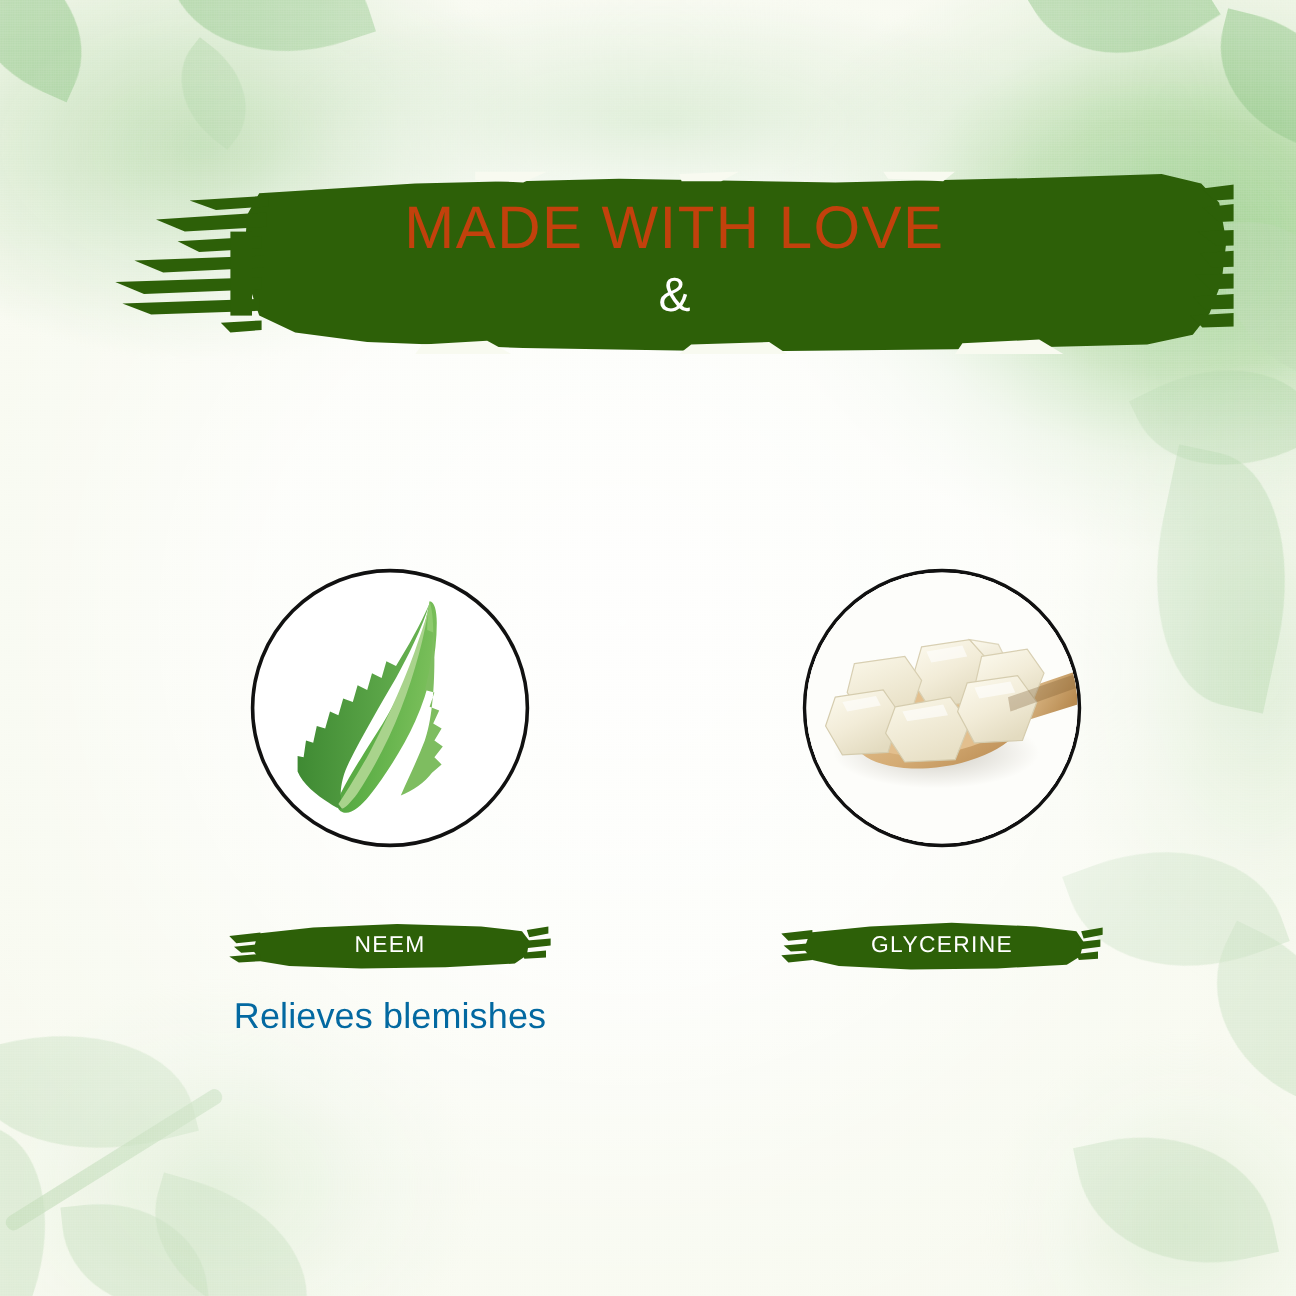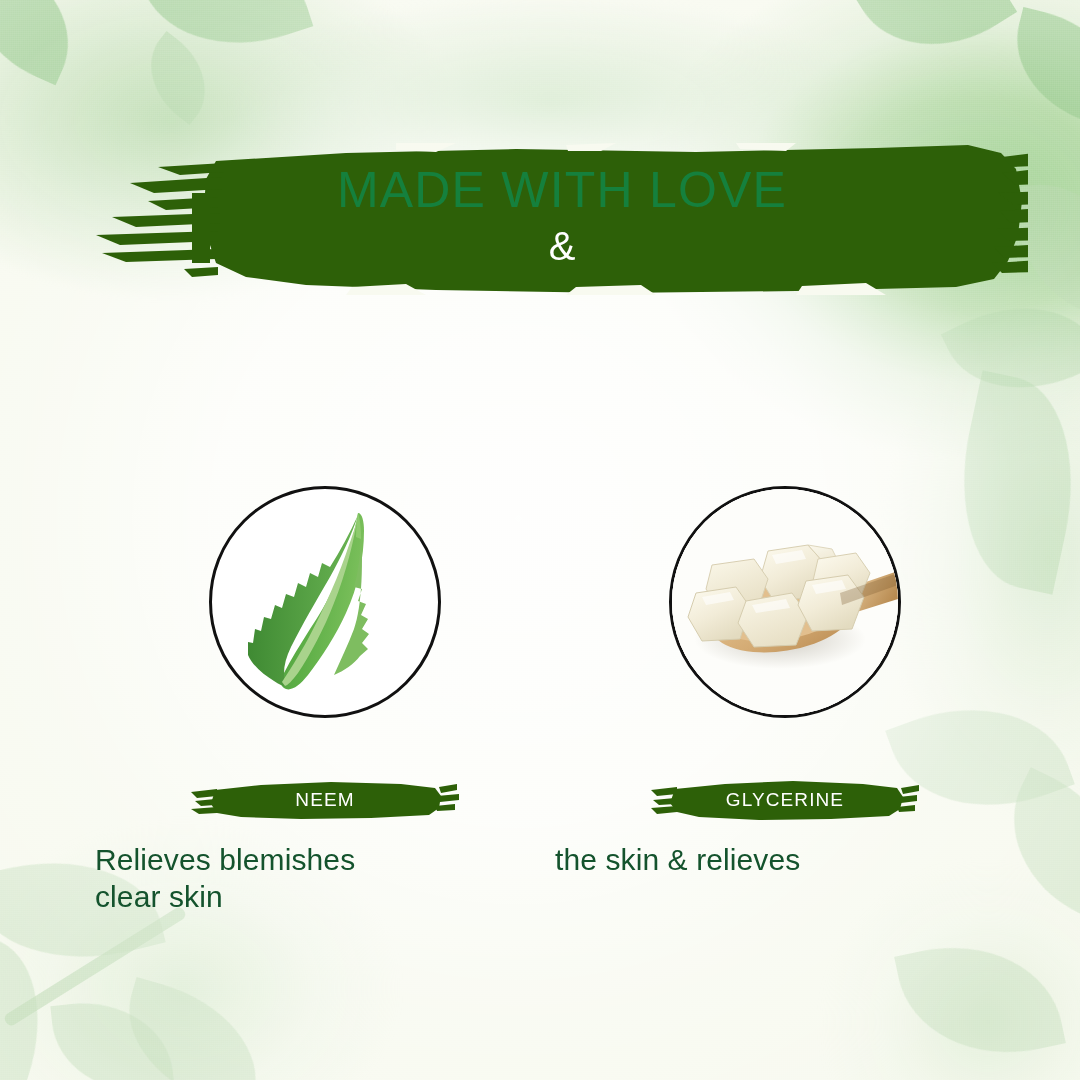--- a/index.html
+++ b/index.html
@@ -82,40 +82,40 @@
   .banner{
     position:absolute;left:96px;top:143px;width:932px;height:152px;
   }
   .banner svg{position:absolute;inset:0;width:100%;height:100%;}
   .banner-text{
     position:absolute;inset:0;
     display:flex;flex-direction:column;align-items:center;justify-content:center;
     padding-bottom:6px;
   }
   .headline{
-    color:#15803d;
+    color:#c2410c;
     font-size:50px;
     font-weight:300;
     letter-spacing:1.2px;
     line-height:1.06;
     text-align:center;
     font-family:"Liberation Sans", sans-serif;
   }
   .headline-amp{
     color:#ffffff;
     font-size:40px;
     font-weight:400;
     line-height:1.15;
     text-align:center;
     margin-top:6px;
   }
 
   
   .cols{position:absolute;left:0;top:470px;width:1080px;height:480px;}
-  .col{position:absolute;top:16px;width:460px;}
+  .col{position:absolute;top:4px;width:460px;text-align:center;}
   .col-left{left:95px;}
   .col-right{left:555px;}
 
   .circle{
     position:relative;
     width:226px;height:226px;margin:0 auto;
     border-radius:50%;
     border:3px solid #111111;
     background:#ffffff;
     overflow:hidden;
@@ -136,21 +136,21 @@
   .label-wrap svg{position:absolute;inset:0;width:100%;height:100%;}
   .label-text{
     position:absolute;inset:0;
     display:flex;align-items:center;justify-content:center;
     color:#ffffff;font-size:19px;letter-spacing:1.1px;font-weight:400;
     padding-bottom:1px;
   }
 
   .desc{
     margin-top:20px;
-    color:#14532d;
+    color:#0369a1;
     font-size:30px;
     line-height:1.22;
     font-weight:400;
     letter-spacing:.1px;
   }
   .desc span{display:block;}
 </style>
 </head>
 <body>
 
@@ -320,21 +320,20 @@
             <path d="M248,9 L266,6 L266,12 L250,15 Z"></path>
             <path d="M246,18 L268,16 L268,22 L249,24 Z"></path>
             <path d="M244,28 L264,26 L264,32 L246,33 Z"></path>
           </g>
         </svg>
         <div class="label-text">NEEM</div>
       </div>
 
       <div class="desc">
         <span>Relieves blemishes</span>
-        <span>clear skin</span>
       </div>
     </div>
 
     <div class="col col-right">
       <div class="circle">
         <div class="gly-art">
           <svg viewBox="0 0 226 226" preserveAspectRatio="xMidYMid meet">
             <defs>
               <linearGradient id="woodg" x1="0" y1="0" x2="1" y2="0.4">
                 <stop offset="0%" stop-color="#c9a06a"></stop>
@@ -406,18 +405,17 @@
             <path d="M0,30 L26,28 L26,34 L6,36 Z"></path>
             <path d="M250,10 L268,7 L268,13 L252,16 Z"></path>
             <path d="M248,19 L266,17 L266,23 L250,25 Z"></path>
             <path d="M246,29 L264,27 L264,33 L248,34 Z"></path>
           </g>
         </svg>
         <div class="label-text">GLYCERINE</div>
       </div>
 
       <div class="desc">
-        <span>the skin &amp; relieves</span>
       </div>
     </div>
 
   </div>
 </div>
 
 </body></html>

